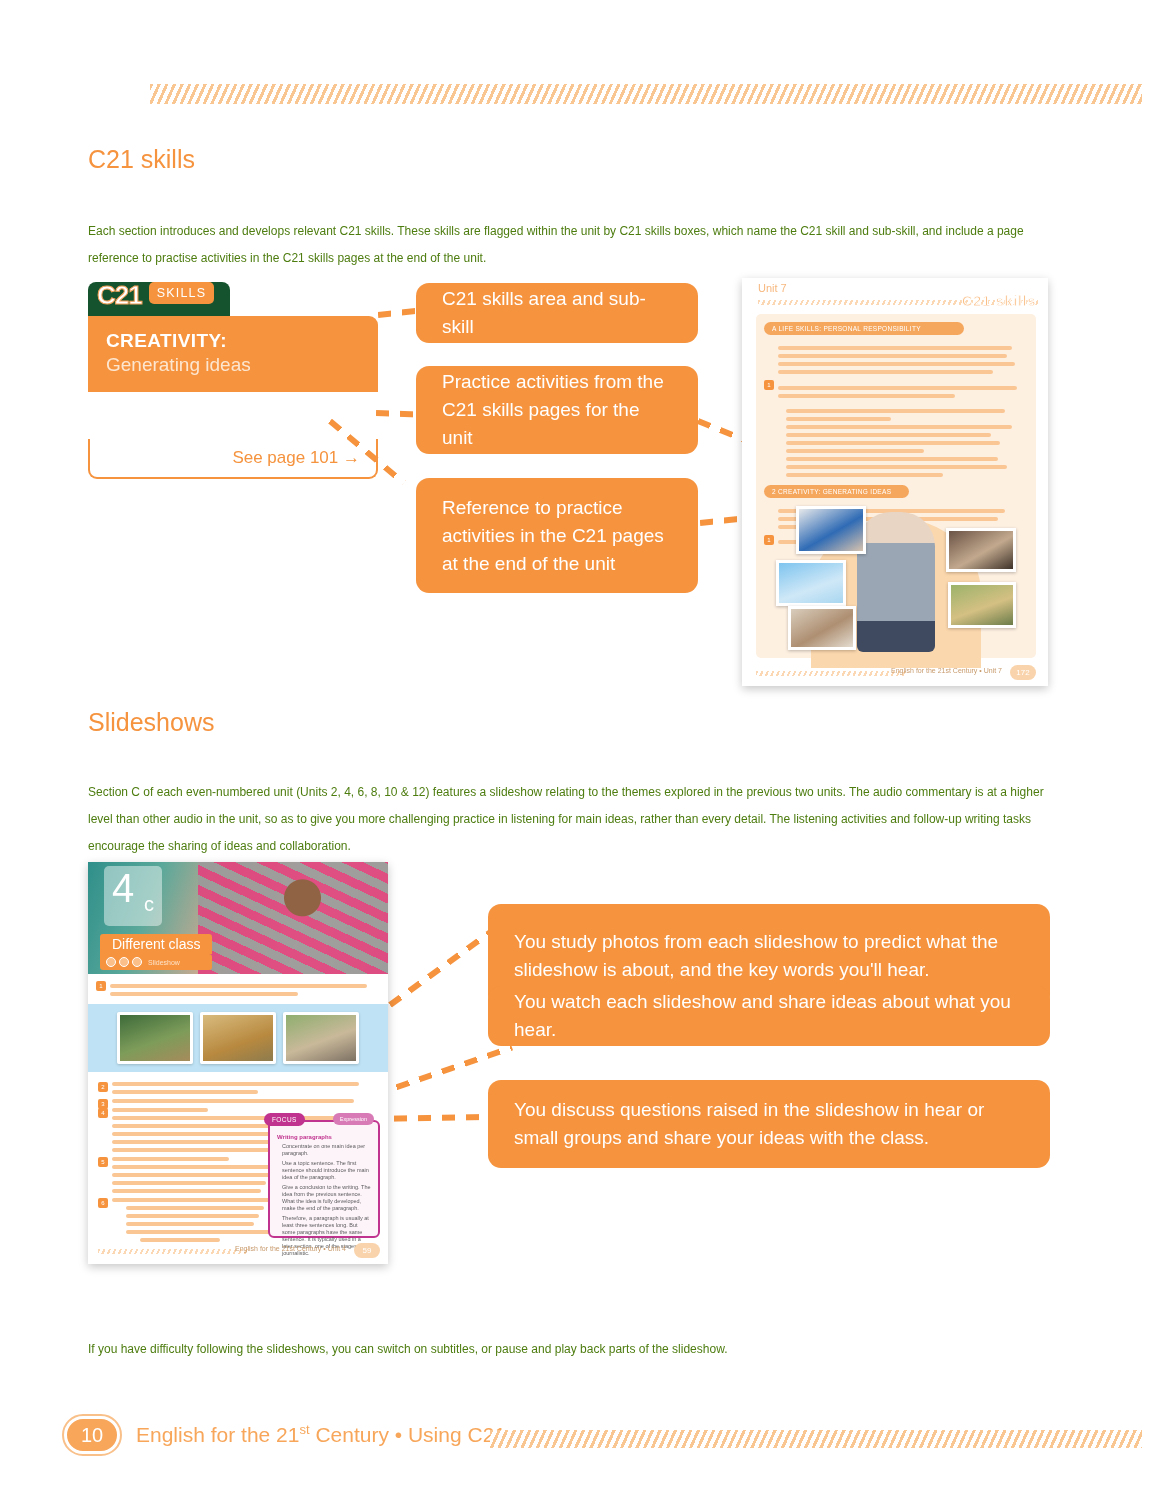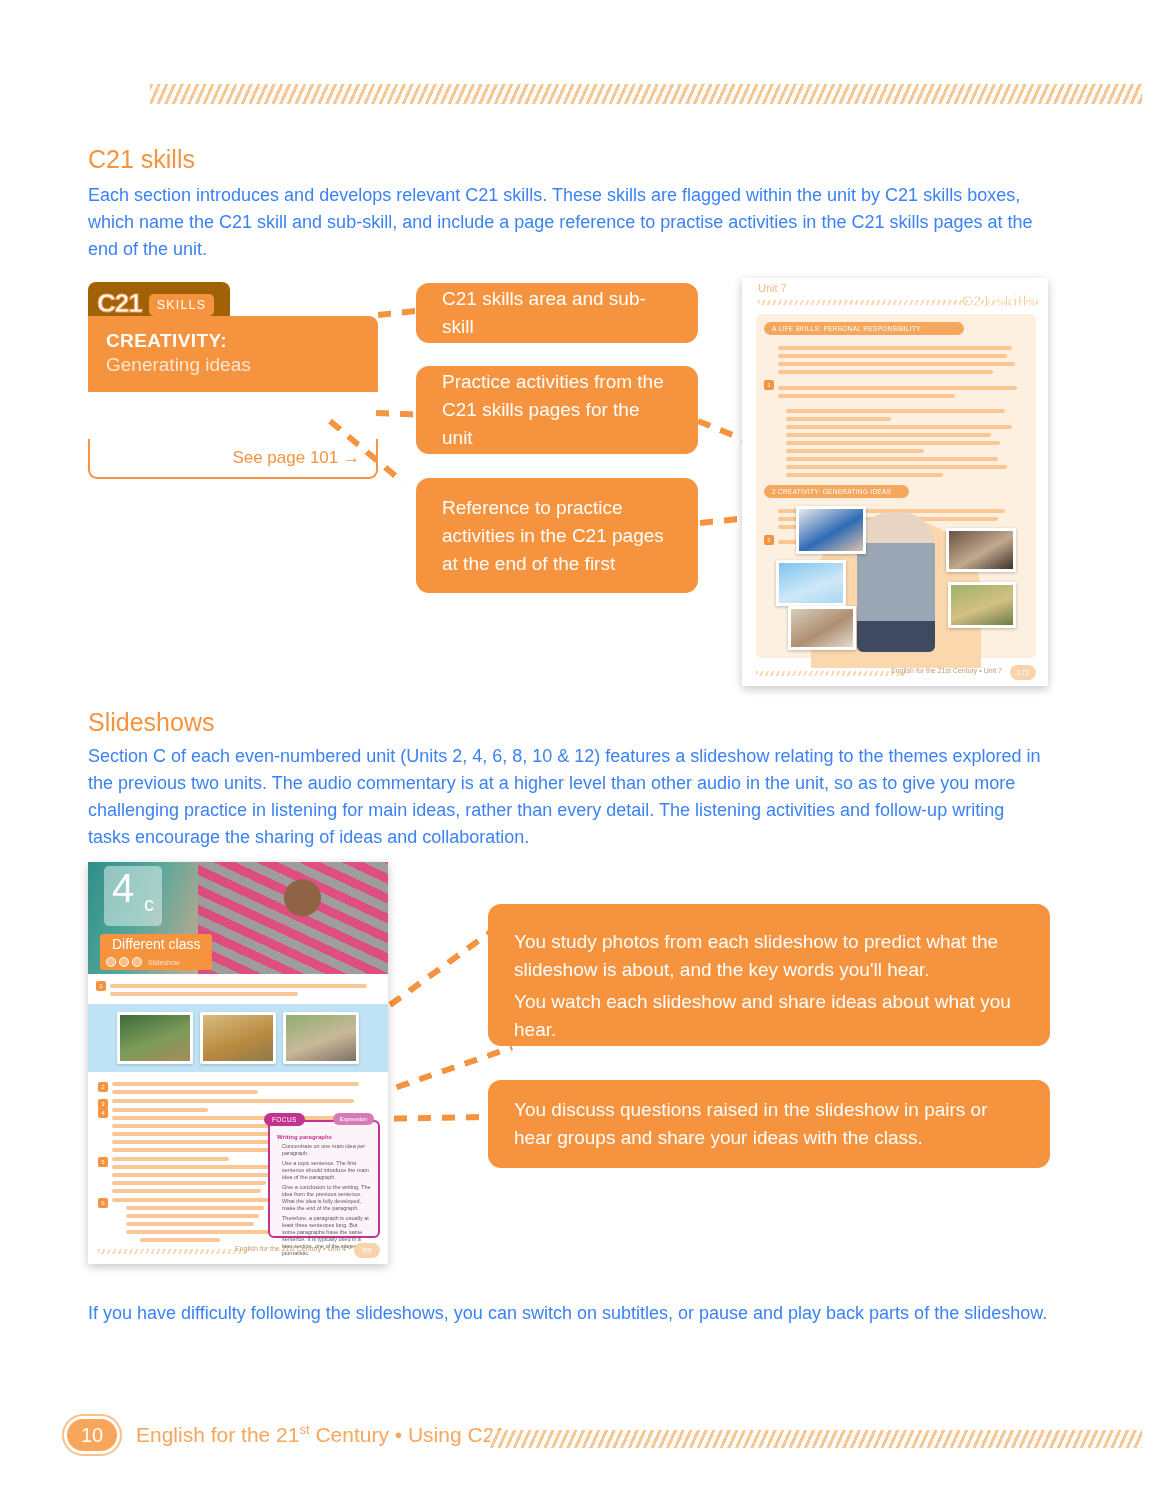--- a/index.html
+++ b/index.html
@@ -36,23 +36,24 @@
 
   
   .sec-head {
     position:absolute;
     color:#f5933e;
     font-size:25px;
     font-weight:400;
   }
   .body-par {
     position:absolute;
-    font-size:18px;
+    font-size:12px;
     line-height:27px;
-    color:#3b82f6;
+    color:#4d7c0f;
+    margin-top:36px;
   }
 
   
   .callout {
     position:absolute;
     background:#f5933e;
     border-radius:13px;
     color:#ffffff;
     font-size:19px;
     line-height:28px;
@@ -67,23 +68,23 @@
     height:6px;
     background:repeating-linear-gradient(to right,
       #f5933e 0px, #f5933e 13px,
       rgba(255,255,255,0) 13px, rgba(255,255,255,0) 24px);
   }
 
   
   .c21box { position:absolute; left:88px; top:282px; width:290px; }
   .c21box-tab {
     width:142px; height:34px;
-    background:#a16207;
+    background:#14532d;
     border-radius:8px 8px 0 0;
-    display:flex; align-items:flex-end; gap:7px;
+    display:flex; align-items:flex-start; gap:7px;
     padding:0 9px;
   }
   .c21-logo {
     font-size:26px; font-weight:bold; color:#ffffff;
     -webkit-text-stroke:1px #f3a05a;
     letter-spacing:-1px; line-height:1;
   }
   .c21-skills-chip {
     background:#f5933e; color:#ffffff;
     font-size:12.5px; font-weight:normal; letter-spacing:1.2px;
@@ -287,21 +288,21 @@
 </div>
 
 <div class="dash" style="left:378px; top:312px; width:40px; transform:rotate(-6deg);"></div>
 <div class="dash" style="left:376px; top:410px; width:42px; transform:rotate(2deg);"></div>
 <div class="dash" style="left:330px; top:418px; width:96px; transform:rotate(40deg);"></div>
 <div class="dash" style="left:698px; top:418px; width:68px; transform:rotate(22deg);"></div>
 <div class="dash" style="left:700px; top:520px; width:58px; transform:rotate(-6deg);"></div>
 
 <div class="callout" style="left:416px; top:283px; width:282px; height:60px;">C21 skills area and sub-skill</div>
 <div class="callout" style="left:416px; top:366px; width:282px; height:88px;">Practice activities from the C21 skills pages for the unit</div>
-<div class="callout" style="left:416px; top:478px; width:282px; height:115px;">Reference to practice activities in the C21 pages at the end of the first</div>
+<div class="callout" style="left:416px; top:478px; width:282px; height:115px;">Reference to practice activities in the C21 pages at the end of the unit</div>
 
 <div class="bookpage-a">
   <div class="bpa-hdr">
     <div class="bpa-unit">Unit 7</div>
     <div class="bpa-rule"></div>
     <div class="bpa-title">C21 skills</div>
   </div>
 
   <div class="bpa-panel">
     <div class="bpa-bar">A  LIFE SKILLS: PERSONAL RESPONSIBILITY</div>
@@ -359,21 +360,21 @@
 <div class="sec-head" style="left:88px; top:708px;">Slideshows</div>
 
 <div class="body-par" style="left:88px; top:743px; width:962px;">Section C of each even-numbered unit (Units 2, 4, 6, 8, 10 &amp; 12) features a slideshow relating to the themes explored in the previous two units. The audio commentary is at a higher level than other audio in the unit, so as to give you more challenging practice in listening for main ideas, rather than every detail. The listening activities and follow-up writing tasks encourage the sharing of ideas and collaboration.</div>
 
 <div class="dash" style="left:390px; top:1002px; width:130px; transform:rotate(-36deg);"></div>
 <div class="dash" style="left:374px; top:1092px; width:146px; transform:rotate(-19deg);"></div>
 <div class="dash" style="left:250px; top:1118px; width:250px; transform:rotate(-1deg);"></div>
 
 <div class="callout" style="left:488px; top:866px; width:562px; height:104px;margin-top:38px;">You study photos from each slideshow to predict what the slideshow is about, and the key words you'll hear.</div>
 <div class="callout" style="left:488px; top:986px; width:562px; height:60px;">You watch each slideshow and share ideas about what you hear.</div>
-<div class="callout" style="left:488px; top:1080px; width:562px; height:88px;">You discuss questions raised in the slideshow in pairs or hear groups and share your ideas with the class.</div>
+<div class="callout" style="left:488px; top:1080px; width:562px; height:88px;">You discuss questions raised in the slideshow in hear or small groups and share your ideas with the class.</div>
 
 <div class="bookpage-b">
   <div class="bpb-hero">
     <div class="hero-girl"></div>
     <div class="hero-unitbox">
       <span class="hero-unitnum">4</span>
       <span class="hero-unitlt">c</span>
     </div>
     <div class="hero-tagwrap">
       <div class="hero-tag">Different class</div>

